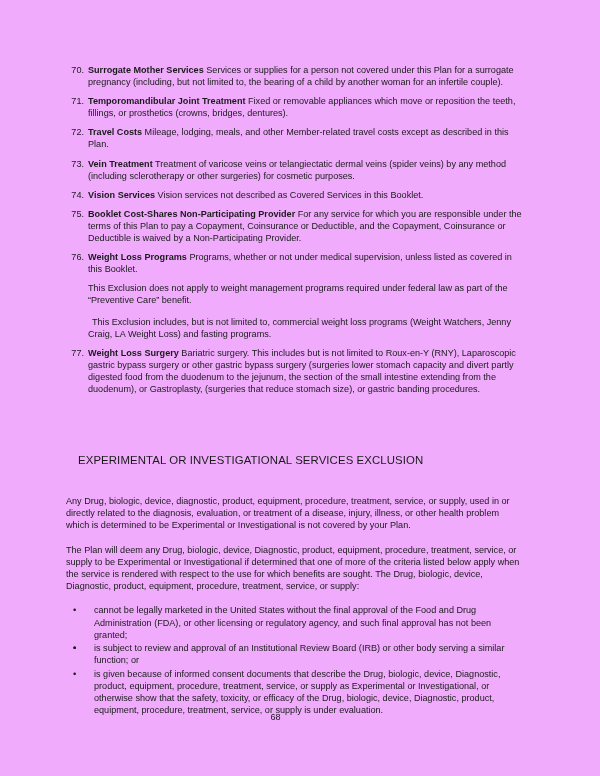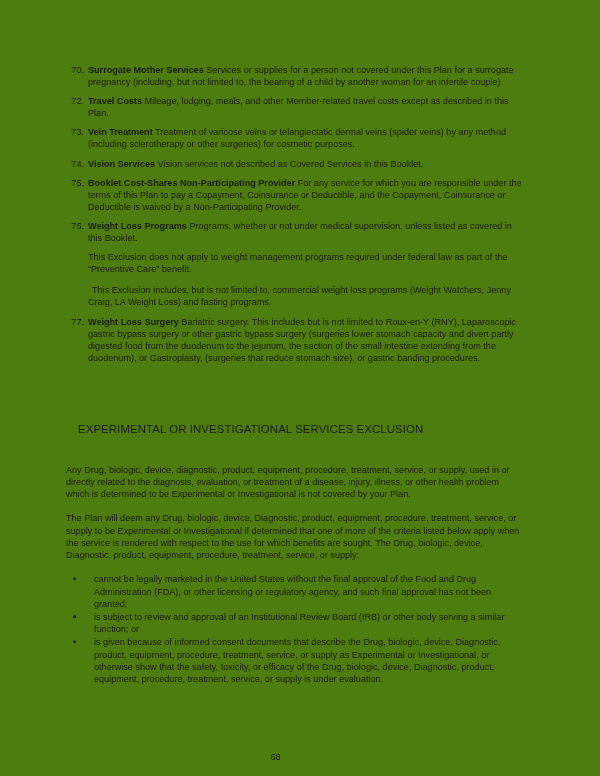--- a/index.html
+++ b/index.html
@@ -15,21 +15,21 @@
     color: #1a1a1a;
     position: relative;
     overflow: hidden;
   }
   .page {
     position: absolute;
     left: 0;
     top: 0;
     width: 600px;
     height: 776px;
-    background: #4d7c0f;
+    background: #f0abfc;
   }
   .content {
     position: absolute;
     left: 66px;
     top: 64px;
     width: 456px;
   }
   
   .num-list {
     list-style: none;
@@ -107,33 +107,36 @@
   }
   
   .page-number {
     position: absolute;
     left: 0;
     top: 712px;
     width: 551px;
     text-align: center;
     font-size: 9.1px;
     color: #1a1a1a;
-    margin-top: 40px;
   }
 </style>
 </head>
 <body>
 
 <div class="page">
   <div class="content">
 
     <ol class="num-list">
       <li class="num-item">
         <span class="num">70.</span>
         <span class="term">Surrogate Mother Services</span><span> Services or supplies for a person not covered under this Plan for a surrogate pregnancy (including, but not limited to, the bearing of a child by another woman for an infertile couple).</span>
+      </li>
+      <li class="num-item">
+        <span class="num">71.</span>
+        <span class="term">Temporomandibular Joint Treatment</span><span> Fixed or removable appliances which move or reposition the teeth, fillings, or prosthetics (crowns, bridges, dentures).</span>
       </li>
       <li class="num-item">
         <span class="num">72.</span>
         <span class="term">Travel Costs</span><span> Mileage, lodging, meals, and other Member-related travel costs except as described in this Plan.</span>
       </li>
       <li class="num-item">
         <span class="num">73.</span>
         <span class="term">Vein Treatment</span><span> Treatment of varicose veins or telangiectatic dermal veins (spider veins) by any method (including sclerotherapy or other surgeries) for cosmetic purposes.</span>
       </li>
       <li class="num-item">

